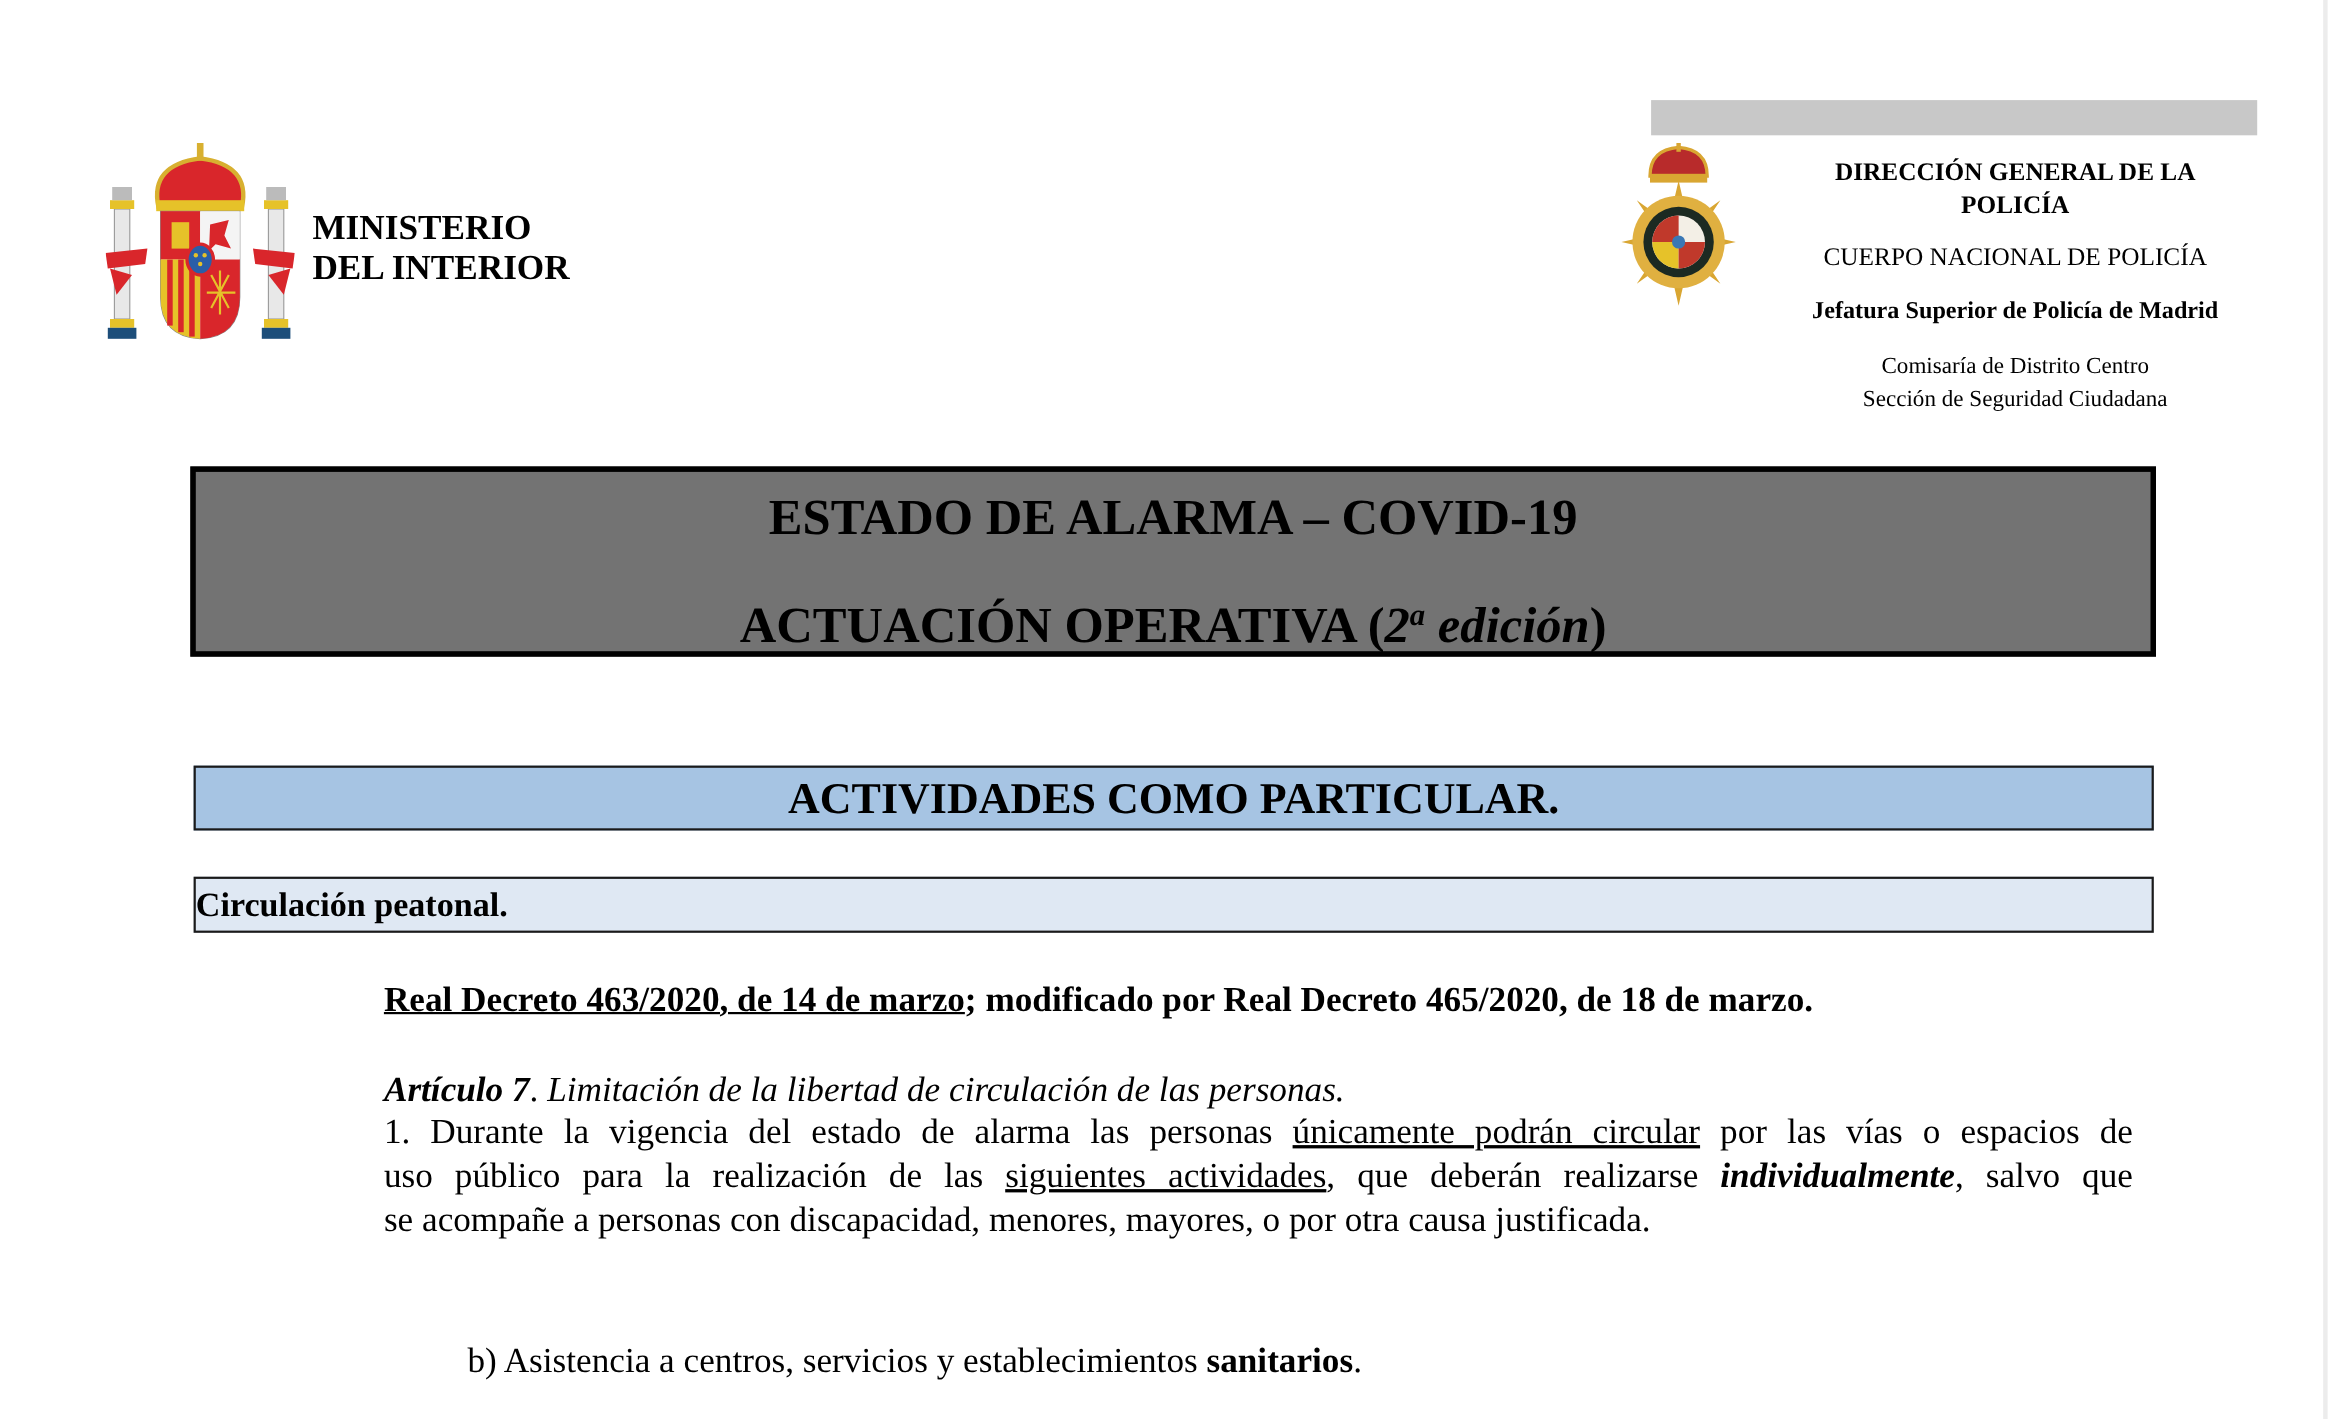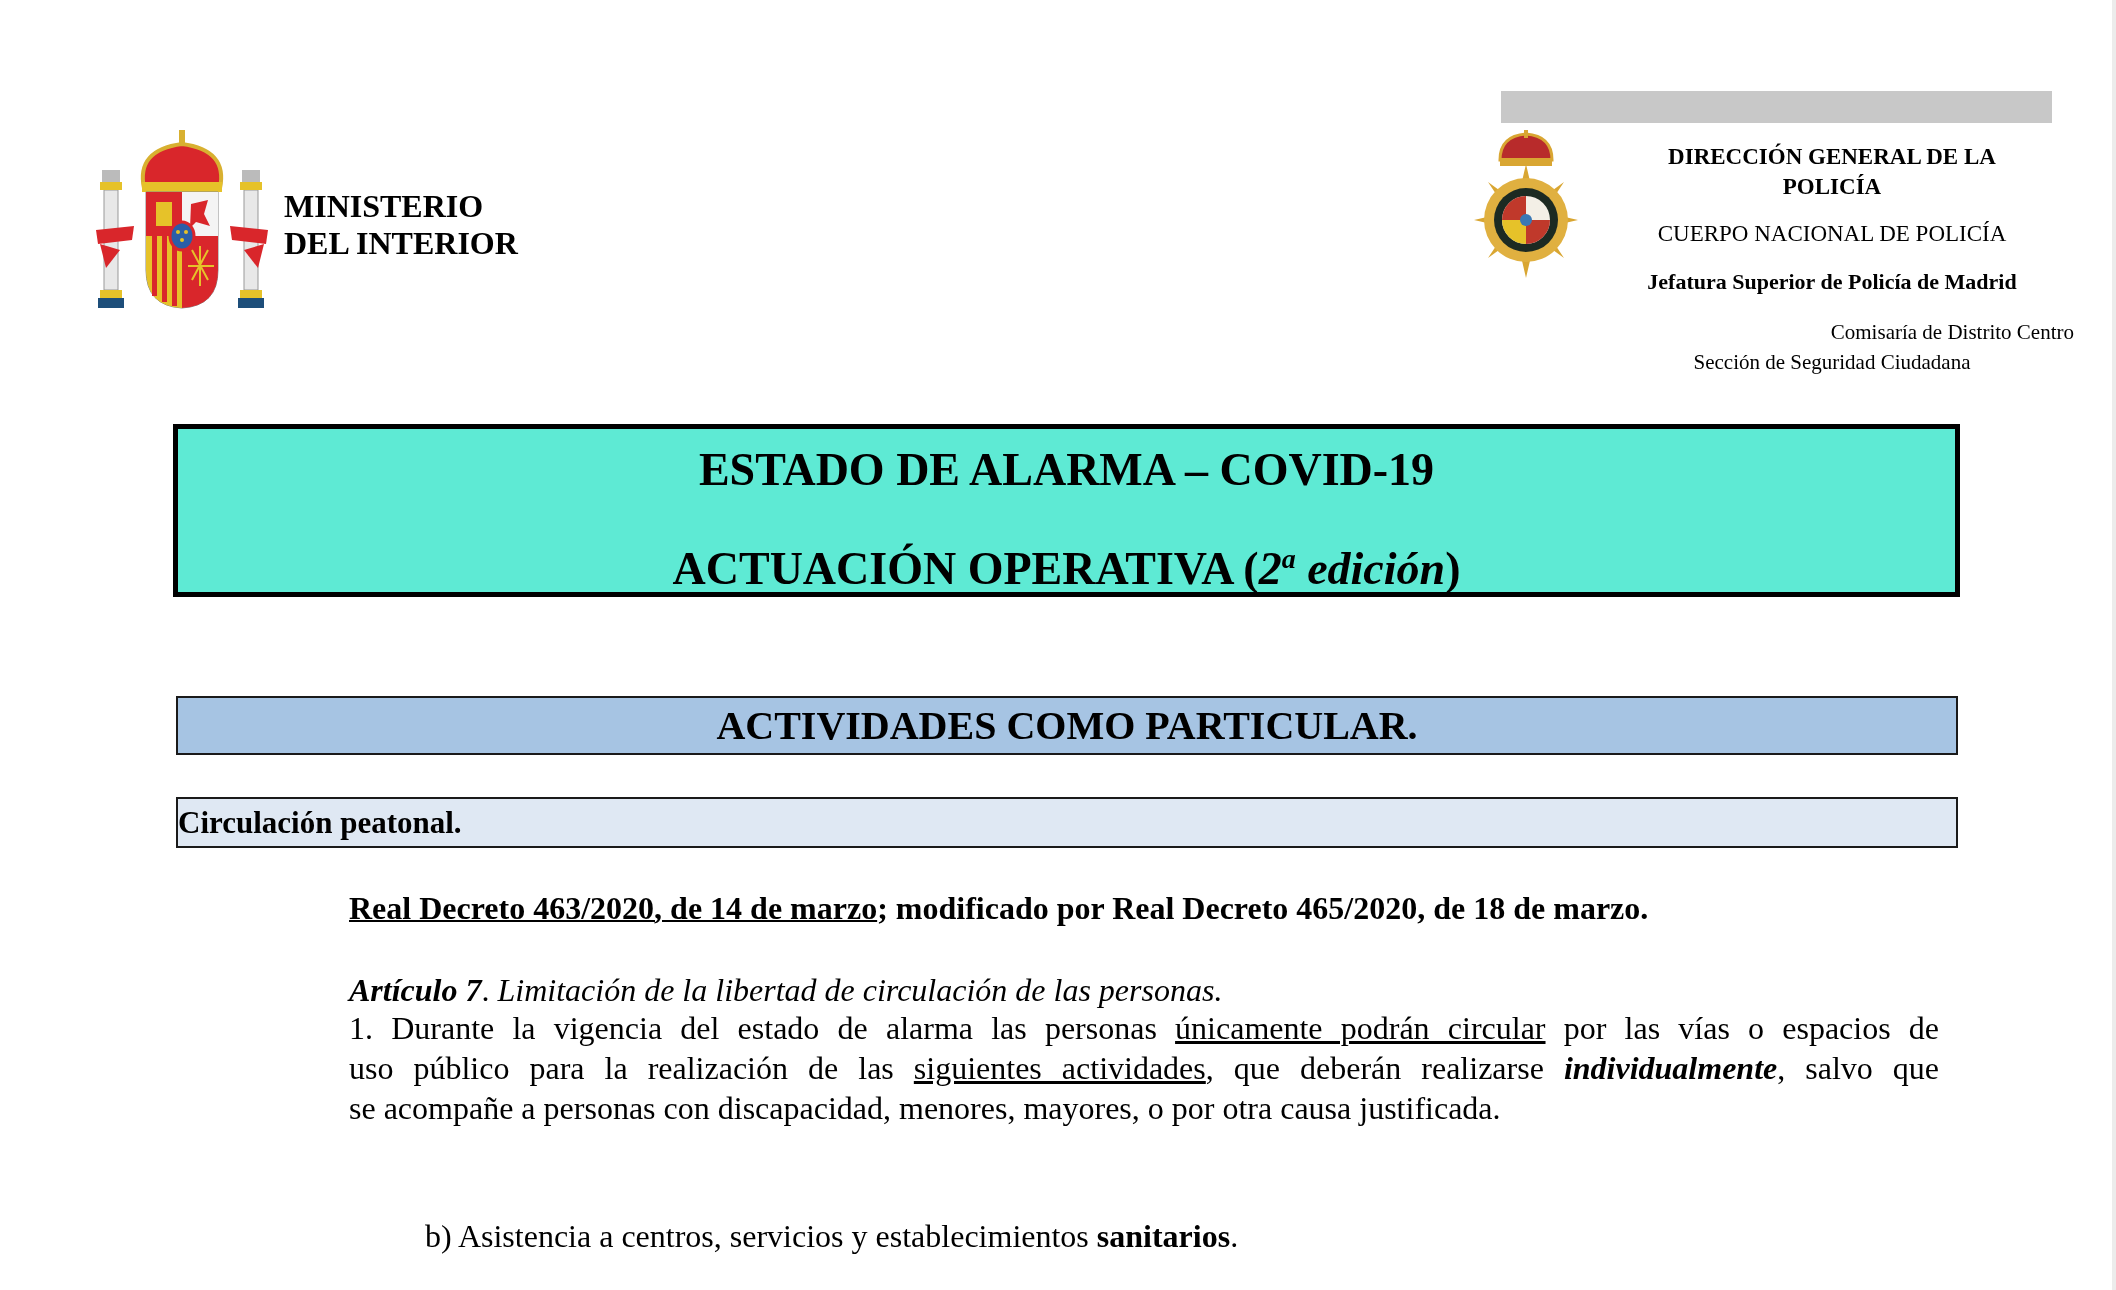--- a/index.html
+++ b/index.html
@@ -12,26 +12,26 @@
   .gray-bar { position:absolute; left:1501px; top:91px; width:551px; height:32px; background:#c8c8c8; }
 
   .coat { position:absolute; left:96px; top:130px; width:172px; height:180px; }
   .ministry { position:absolute; left:284px; top:188px; font-weight:bold; font-size:32px; line-height:37px; }
 
   .badge { position:absolute; left:1470px; top:130px; width:112px; height:152px; }
   .police-head { position:absolute; left:1590px; top:142px; width:484px; text-align:center; }
   .police-head .l1 { font-weight:bold; font-size:23px; line-height:30px; }
   .police-head .l2 { font-size:23px; line-height:30px; margin-top:17px; }
   .police-head .l3 { font-weight:bold; font-size:22px; line-height:30px; margin-top:18px; }
-  .police-head .l4 { font-size:21px; line-height:30px; margin-top:20px;text-align:right; }
+  .police-head .l4 { font-size:21px; line-height:30px; margin-top:20px; }
   .police-head .l5 { font-size:21px; line-height:30px; }
 
   .title-box {
     position:absolute; left:173px; top:424px; width:1787px; height:173px; box-sizing:border-box;
-    border:5px solid #000; background:#5eead4; text-align:center;
+    border:5px solid #000; background:#737373; text-align:center;
     font-weight:bold; font-size:46px;
   }
   .title-box .t1 { position:absolute; left:0; right:0; top:11px; line-height:60px; }
   .title-box .t2 { position:absolute; left:0; right:0; top:110px; line-height:60px; }
   .title-box .t2 i { font-style:italic; }
   .title-box sup { font-size:28px; vertical-align:16px; line-height:0; }
 
   .section-box {
     position:absolute; left:176px; top:696px; width:1782px; height:59px; box-sizing:border-box;
     border:2px solid #1a1a1a; background:#a6c4e3; text-align:center;

